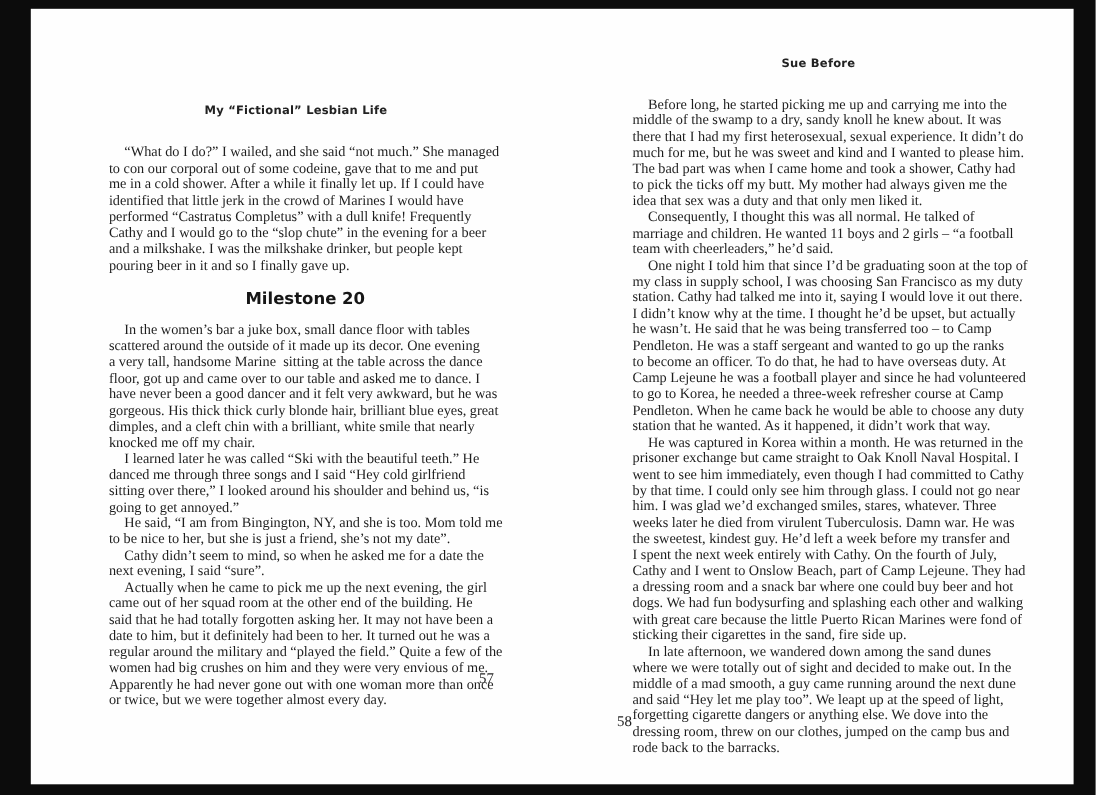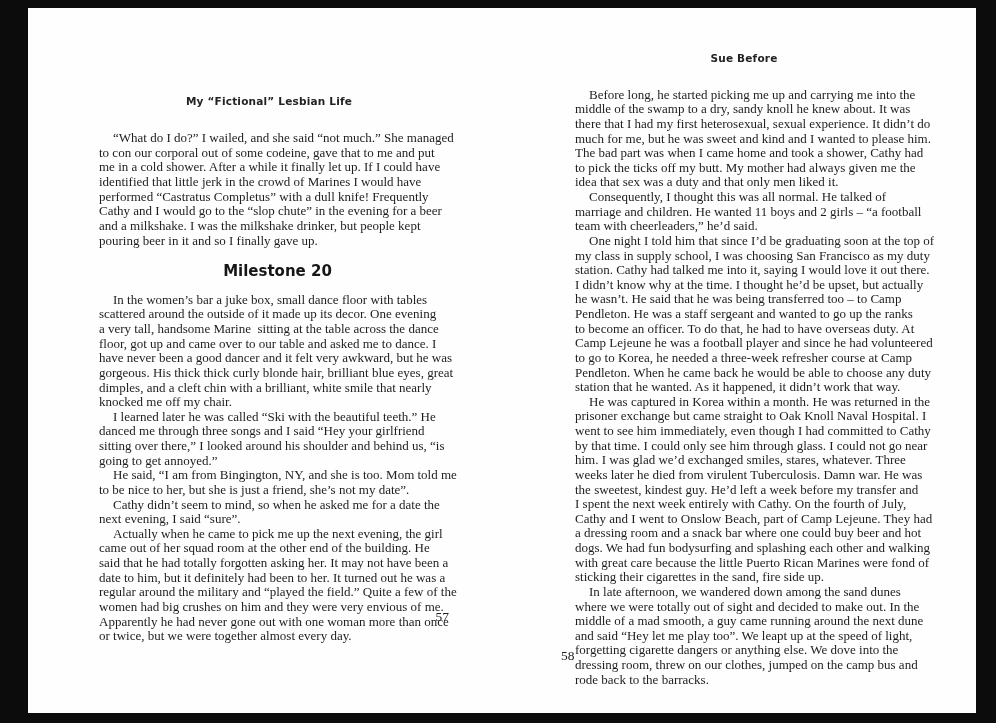--- a/index.html
+++ b/index.html
@@ -85,21 +85,21 @@
       <h2 class="milestone-heading">Milestone 20</h2>
       <p class="para">In the women’s bar a juke box, small dance floor with tables
 scattered around the outside of it made up its decor. One evening
 a very tall, handsome Marine  sitting at the table across the dance
 floor, got up and came over to our table and asked me to dance. I
 have never been a good dancer and it felt very awkward, but he was
 gorgeous. His thick thick curly blonde hair, brilliant blue eyes, great
 dimples, and a cleft chin with a brilliant, white smile that nearly
 knocked me off my chair.</p>
       <p class="para">I learned later he was called “Ski with the beautiful teeth.” He
-danced me through three songs and I said “Hey your girlfriend
+danced me through three songs and I said “Hey cold girlfriend
 sitting over there,” I looked around his shoulder and behind us, “is
 going to get annoyed.”</p>
       <p class="para">He said, “I am from Bingington, NY, and she is too. Mom told me
 to be nice to her, but she is just a friend, she’s not my date”.</p>
       <p class="para">Cathy didn’t seem to mind, so when he asked me for a date the
 next evening, I said “sure”.</p>
       <p class="para">Actually when he came to pick me up the next evening, the girl
 came out of her squad room at the other end of the building. He
 said that he had totally forgotten asking her. It may not have been a
 date to him, but it definitely had been to her. It turned out he was a

